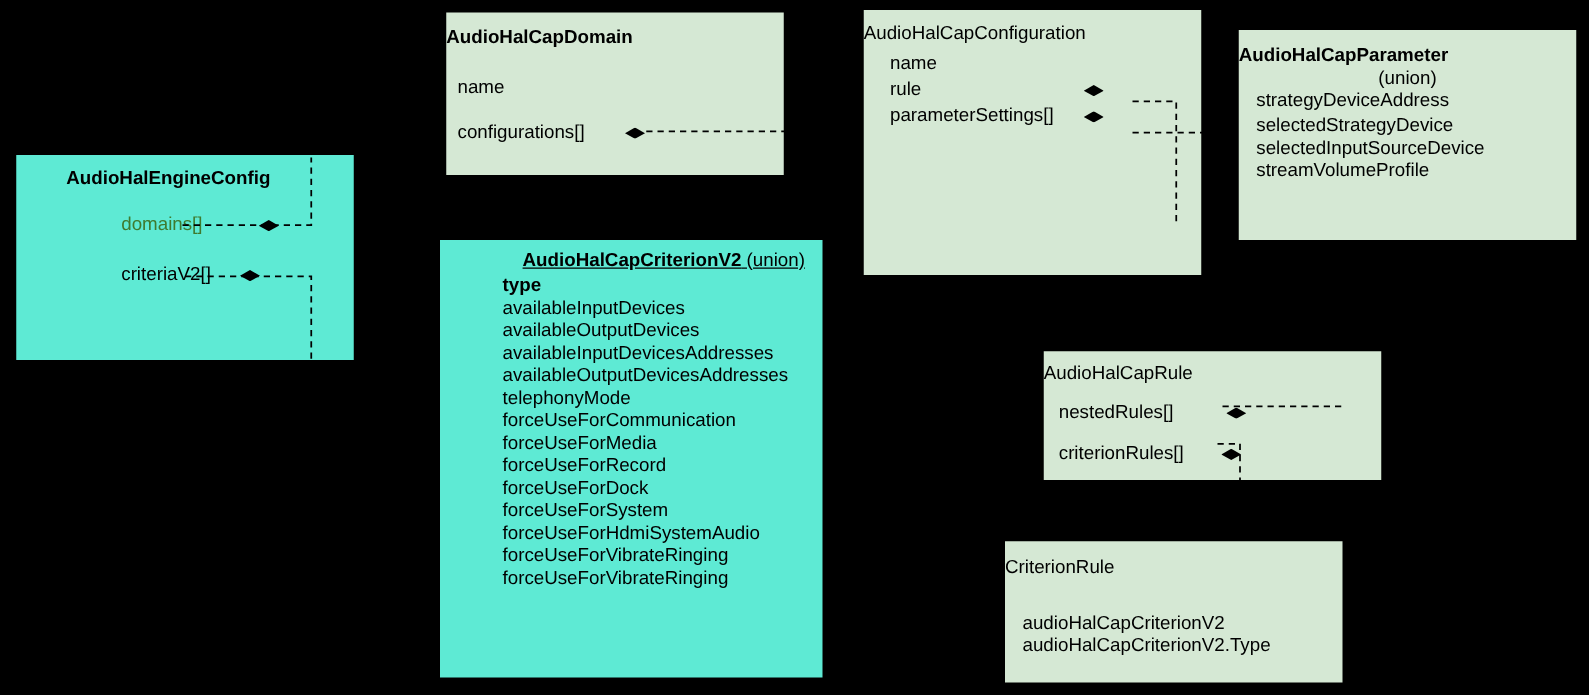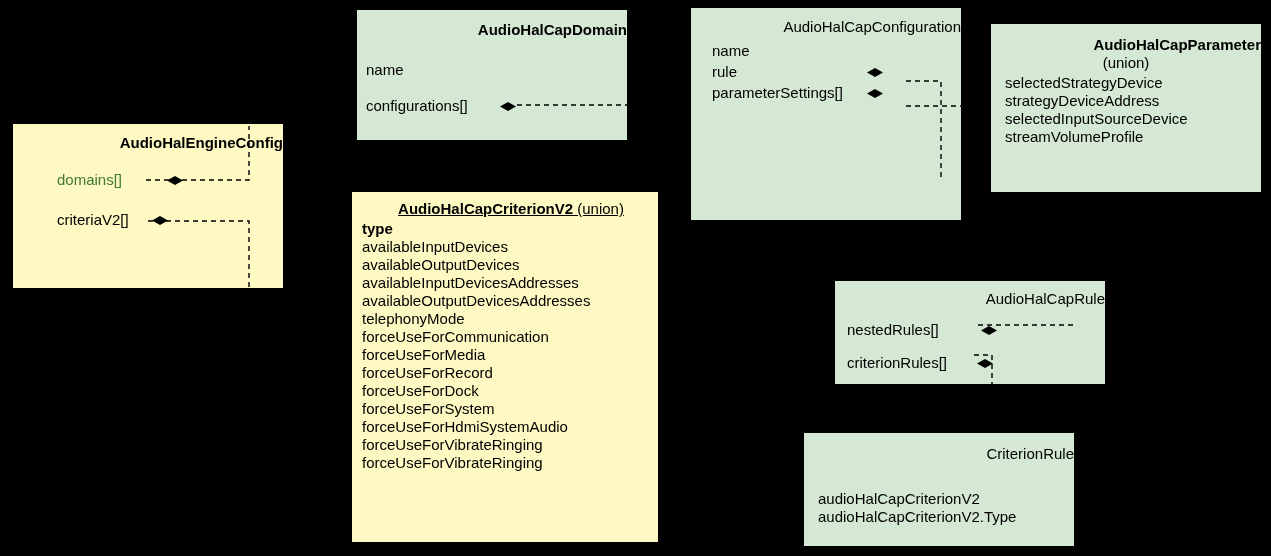--- a/index.html
+++ b/index.html
@@ -24,24 +24,24 @@
     pointer-events: none;
     z-index: 3;
   }
   .uml-box {
     position: absolute;
     box-sizing: border-box;
     z-index: 2;
     padding: 0;
   }
   .uml-box.green  { background: #d5e8d4; }
-  .uml-box.grey   { background: #fef9c3; }
+  .uml-box.grey   { background: #5eead4; padding-left: 40px; }
 
   .box-title {
-    text-align: right;
+    text-align: left;
     font-size: 15px;
     line-height: 18px;
     color: #000;
     white-space: nowrap;
   }
   .box-title.bold { font-weight: bold; }
   .box-title .suffix { font-weight: normal; }
 
   .attr {
     font-size: 15px;
@@ -163,22 +163,22 @@
     </div>
     <div class="attr a-psets">
       <span>parameterSettings[]</span>
       <span class="diamond" style="left:176px; top:5px;"></span>
     </div>
   </div>
 
   <div class="uml-box green" id="box-capparameter">
     <div class="box-title bold">AudioHalCapParameter</div>
     <div class="box-subtitle">(union)</div>
+    <div class="attr">strategyDeviceAddress</div>
     <div class="attr a-first">selectedStrategyDevice</div>
-    <div class="attr">strategyDeviceAddress</div>
     <div class="attr">selectedInputSourceDevice</div>
     <div class="attr">streamVolumeProfile</div>
   </div>
 
   <div class="uml-box grey" id="box-criterionv2">
     <div class="box-title bold">
       <span>AudioHalCapCriterionV2</span><span class="suffix"> (union)</span>
     </div>
     <div class="attr a-first">type</div>
     <div class="attr">availableInputDevices</div>

